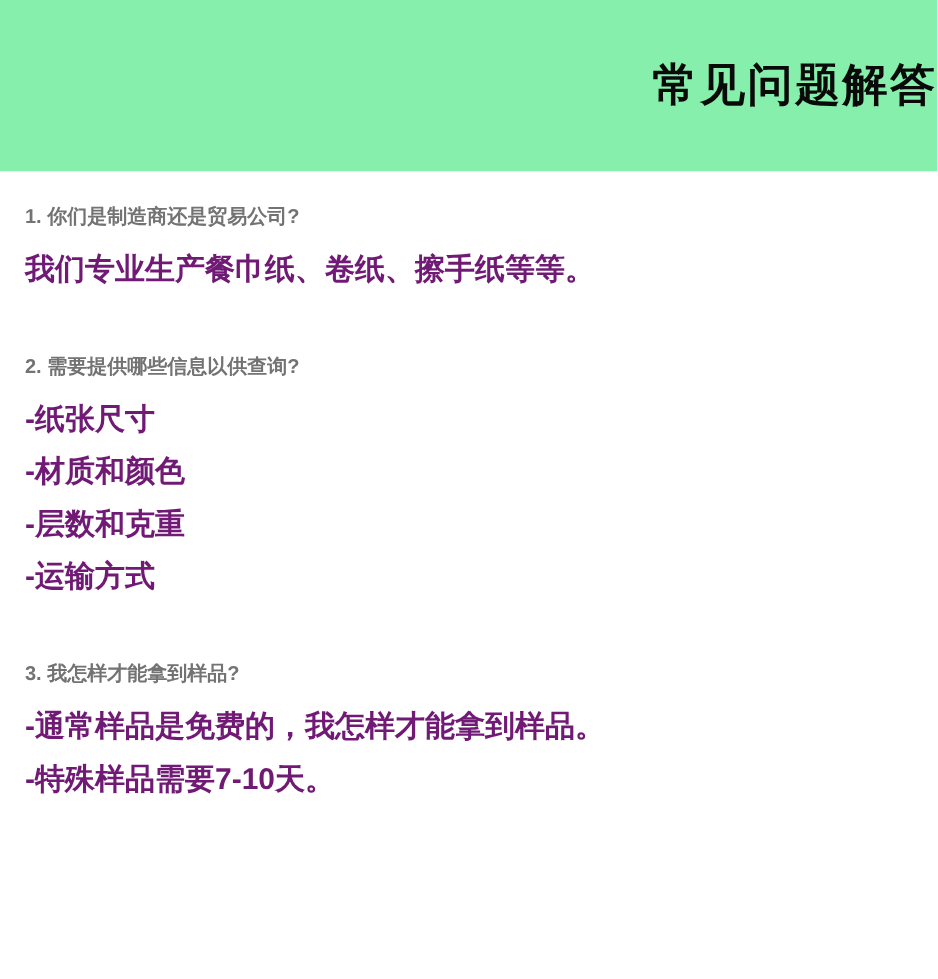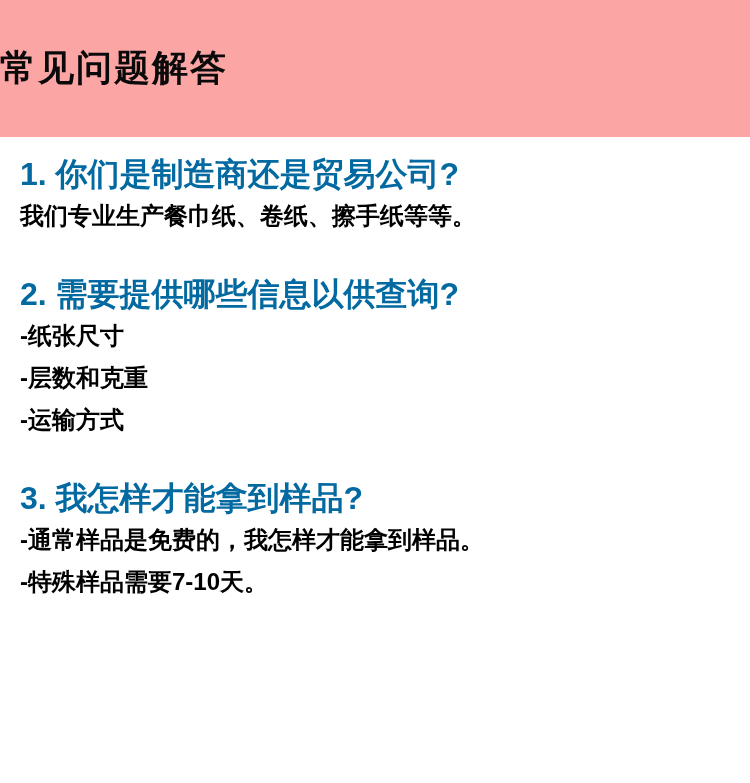--- a/index.html
+++ b/index.html
@@ -10,24 +10,24 @@
     width: 750px;
     height: 783px;
     background: #ffffff;
     font-family: "Liberation Sans", "DejaVu Sans", sans-serif;
     color: #000000;
     overflow: hidden;
   }
   .header {
     width: 750px;
     height: 137px;
-    background: #fca5a5;
+    background: #86efac;
     display: flex;
     align-items: center;
-    justify-content: flex-start;
+    justify-content: flex-end;
   }
   .title {
     margin: 0;
     font-size: 36px;
     font-weight: 700;
     color: #0a0a0a;
     letter-spacing: 2px;
   }
   .content {
     background: #ffffff;
@@ -37,50 +37,51 @@
     margin: 0;
   }
   .faq-section.first {
     margin-top: 16px;
   }
   .faq-section.spaced {
     margin-top: 36px;
   }
   .question {
     margin: 0;
-    font-size: 32px;
+    font-size: 16px;
     line-height: 42px;
     font-weight: 700;
-    color: #0369a1;
+    color: #737373;
   }
   .answer {
     margin: 0;
     font-size: 24px;
     line-height: 42px;
     font-weight: 700;
-    color: #000000;
+    color: #701a75;
   }
 </style>
 </head>
 <body>
 
 <div class="header">
   <h1 class="title">常见问题解答</h1>
 </div>
 
 <div class="content">
 
   <section class="faq-section first">
     <h2 class="question">1. 你们是制造商还是贸易公司?</h2>
     <p class="answer">我们专业生产餐巾纸、卷纸、擦手纸等等。</p>
   </section>
 
   <section class="faq-section spaced">
     <h2 class="question">2. 需要提供哪些信息以供查询?</h2>
     <p class="answer">-纸张尺寸</p>
+    <p class="answer">-材质和颜色</p>
     <p class="answer">-层数和克重</p>
     <p class="answer">-运输方式</p>
   </section>
 
   <section class="faq-section spaced">
     <h2 class="question">3. 我怎样才能拿到样品?</h2>
     <p class="answer">-通常样品是免费的，我怎样才能拿到样品。</p>
     <p class="answer">-特殊样品需要7-10天。</p>
   </section>
 

